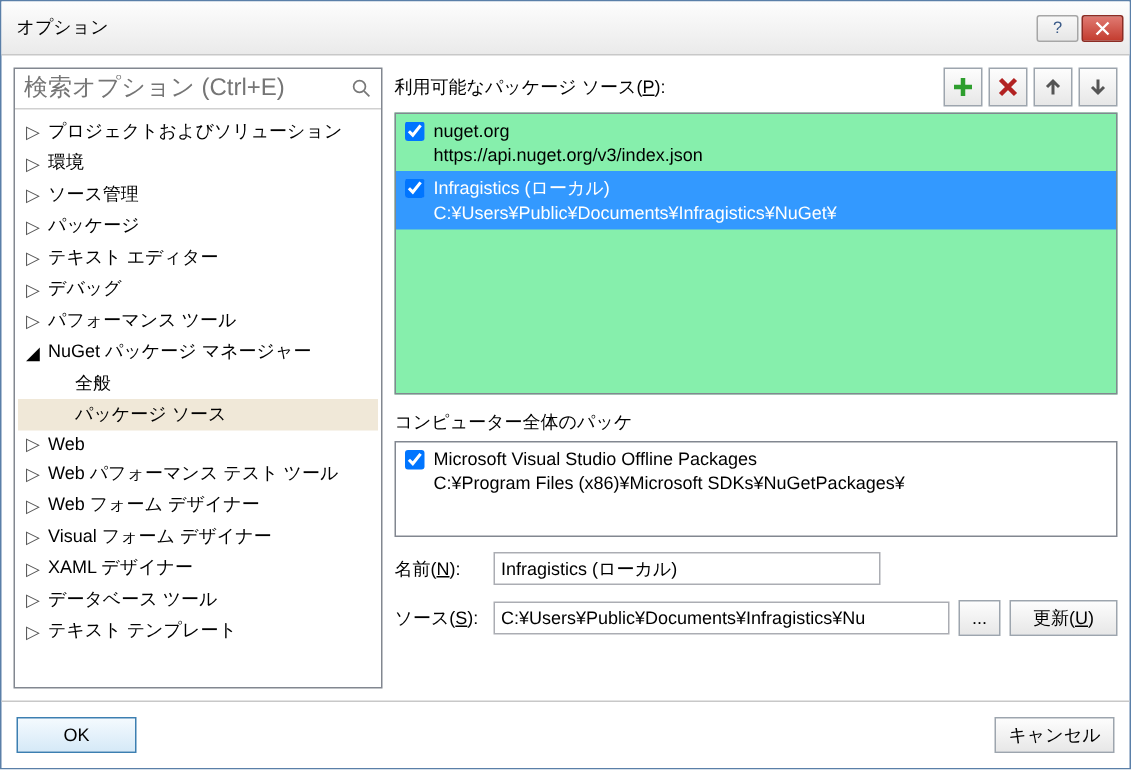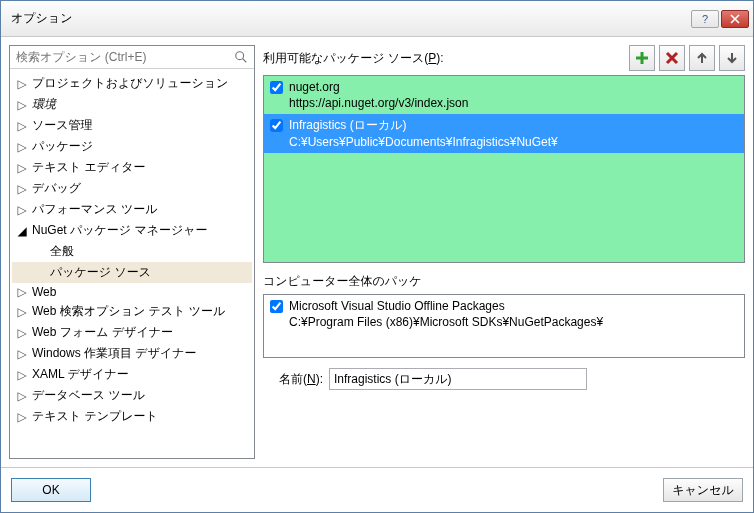--- a/index.html
+++ b/index.html
@@ -8,42 +8,42 @@
   .titlebar { height:36px; background:linear-gradient(#fdfdfd,#eaeaea); border-bottom:1px solid #c8c8c8; display:flex; align-items:center; padding:0 4px 0 10px; }
   .titlebar .title { flex:1; }
   .titlebar .winbtns { display:flex; gap:0; }
   .winbtn { width:28px; height:18px; border:1px solid #a6a6a6; background:linear-gradient(#f8f8f8,#e6e6e6); font-size:11px; display:flex; align-items:center; justify-content:center; border-radius:2px; margin-left:2px;}
   .winbtn.help { color:#3a5a88; }
   .winbtn.close { background:linear-gradient(#e07a72,#c33c2f); color:#fff; border-color:#8c2c24;}
   .content { flex:1; display:flex; flex-direction:column; }
   .main { flex:1; display:flex; padding:8px; gap:8px; min-height:0; }
   .leftpane { width:246px; border:1px solid #828790; display:flex; flex-direction:column; min-height:0; }
   .search { display:flex; align-items:center; border-bottom:1px solid #d0d0d0; padding:4px 6px; background:#fff;}
-  .search input { flex:1; border:none; outline:none; font-size:12px; color:#701a75; background:transparent;}
+  .search input { flex:1; border:none; outline:none; font-size:16px; color:#701a75; background:transparent;}
   .search .mag { width:14px; height:14px; margin-left:4px; }
   .tree { flex:1; overflow:auto; padding:4px 2px; }
   .tree-item { display:flex; align-items:center; padding:2px 4px; white-space:nowrap; }
   .tree-item .arrow { width:12px; display:inline-block; text-align:center; color:#555; }
   .tree-item .arrow.exp { color:#000; }
   .tree-item.child { padding-left:34px; }
   .tree-item.selected { background:#f0e8d8; }
   .rightpane { flex:1; display:flex; flex-direction:column; min-width:0; }
   .sourcehdr { display:flex; align-items:center; margin-bottom:4px;justify-content:center; }
   .sourcehdr .lbl { flex:1; }
   .srcbtns { display:flex; gap:4px; }
   .srcbtn { width:26px; height:26px; border:1px solid #9da5ae; background:linear-gradient(#fdfdfd,#e7e7e7); display:flex; align-items:center; justify-content:center; }
   .listbox { border:1px solid #828790; height:188px; background:#86efac; overflow:auto; }
   .src-item { display:flex; align-items:flex-start; padding:3px 6px; gap:6px; }
   .src-item.selected { background:#3399ff; color:#fff; }
   .src-item input[type=checkbox]{ margin-top:2px; }
   .src-text { display:flex; flex-direction:column; line-height:1.35; }
   .section2-lbl { margin-top:10px; margin-bottom:4px; }
   .listbox2 { border:1px solid #828790; height:64px; background:#fff; overflow:auto; }
   .formrow { display:flex; align-items:center; margin-top:10px; gap:6px;}
-  .formrow .flab { width:60px;text-align:right; }
+  .formrow .flab { width:60px; }
   .formrow input[type=text] { border:1px solid #abadb3; padding:3px 4px; font-size:12px; height:22px;}
   .namefield { width:258px; }
   .srcfield { flex:1; min-width:0; }
   .btn { border:1px solid #9da5ae; background:linear-gradient(#fdfdfd,#e7e7e7); padding:0 8px; height:24px; font-size:12px;}
   .btn.small { width:28px; }
   .btn.update { width:72px; }
   .footer { border-top:1px solid #c8c8c8; padding:10px; display:flex; justify-content:space-between; gap:8px; }
   .btn.dlg { width:80px; height:24px; }
   .btn.ok { border:1px solid #3c7fb1; background:linear-gradient(#f4fafe,#d5e9f7);}
   .underline-access { text-decoration: underline; }
@@ -77,21 +77,21 @@
               <line x1="10" y1="10" x2="14" y2="14" stroke="#777" stroke-width="1.3"></line>
             </svg>
         </div>
         <div class="tree" id="tree">
             <div class="tree-item">
               <span class="arrow">▷</span>
               <span style="margin-left: 4px;">プロジェクトおよびソリューション</span>
             </div>
             <div class="tree-item">
               <span class="arrow">▷</span>
-              <span style="margin-left: 4px; font-style: italic;">環境</span>
+              <span style="margin-left: 4px;">環境</span>
             </div>
             <div class="tree-item">
               <span class="arrow">▷</span>
               <span style="margin-left: 4px;">ソース管理</span>
             </div>
             <div class="tree-item">
               <span class="arrow">▷</span>
               <span style="margin-left: 4px;">パッケージ</span>
             </div>
             <div class="tree-item">
@@ -115,29 +115,29 @@
             </div>
             <div class="tree-item child selected">
               <span style="margin-left: 4px;">パッケージ ソース</span>
             </div>
             <div class="tree-item">
               <span class="arrow">▷</span>
               <span style="margin-left: 4px;">Web</span>
             </div>
             <div class="tree-item">
               <span class="arrow">▷</span>
-              <span style="margin-left: 4px;">Web 検索オプション テスト ツール</span>
+              <span style="margin-left: 4px;">Web パフォーマンス テスト ツール</span>
             </div>
             <div class="tree-item">
               <span class="arrow">▷</span>
               <span style="margin-left: 4px;">Web フォーム デザイナー</span>
             </div>
             <div class="tree-item">
               <span class="arrow">▷</span>
-              <span style="margin-left: 4px;">Windows 作業項目 デザイナー</span>
+              <span style="margin-left: 4px;">Visual フォーム デザイナー</span>
             </div>
             <div class="tree-item">
               <span class="arrow">▷</span>
               <span style="margin-left: 4px;">XAML デザイナー</span>
             </div>
             <div class="tree-item">
               <span class="arrow">▷</span>
               <span style="margin-left: 4px;">データベース ツール</span>
             </div>
             <div class="tree-item">
@@ -205,20 +205,30 @@
             </div>
           </div>
 
         <div class="formrow">
           <span class="flab">
             <span>名前(</span><span class="underline-access">N</span><span>):</span>
           </span>
           <input type="text" class="namefield" value="Infragistics (ローカル)" style="">
         </div>
 
+        <div class="formrow">
+          <span class="flab">
+            <span>ソース(</span><span class="underline-access">S</span><span>):</span>
+          </span>
+          <input type="text" class="srcfield" value="C:¥Users¥Public¥Documents¥Infragistics¥Nu" style="">
+          <button class="btn small">...</button>
+          <button class="btn update">
+            <span>更新(</span><span class="underline-access">U</span><span>)</span>
+          </button>
+        </div>
 
       </div>
     </div>
 
     <div class="footer">
       <button class="btn dlg ok">OK</button>
       <button class="btn dlg">キャンセル</button>
     </div>
   </div>
 

